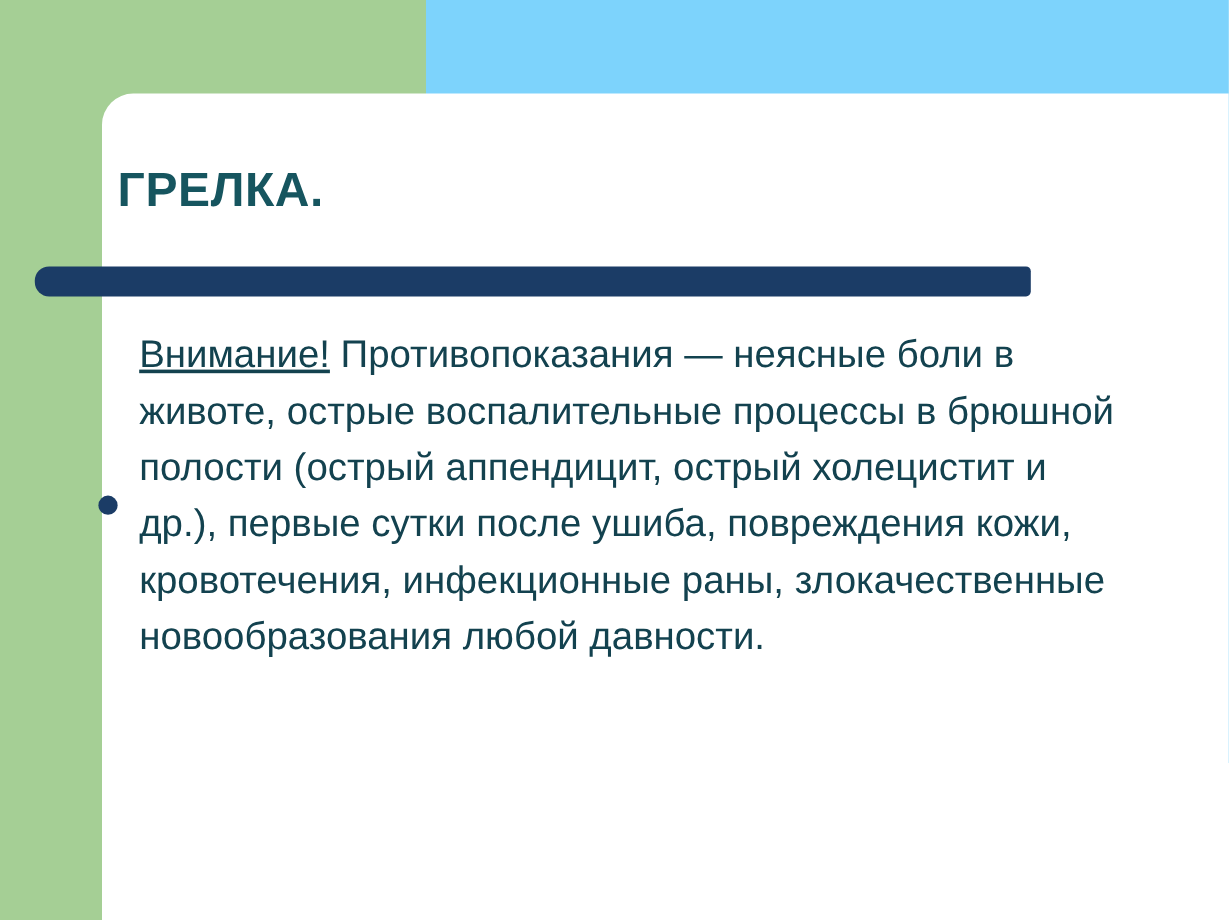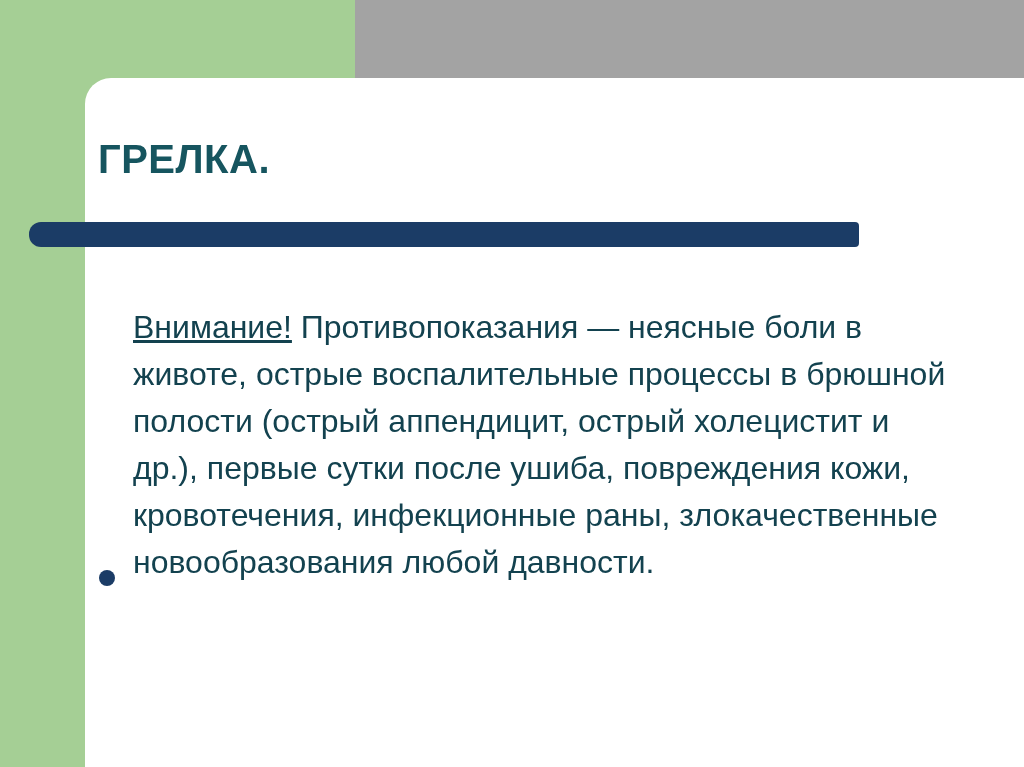--- a/index.html
+++ b/index.html
@@ -10,21 +10,21 @@
     width: 1024px;
     height: 767px;
     background: #ffffff;
     font-family: "Liberation Sans", sans-serif;
     overflow: hidden;
   }
   .slide {
     position: relative;
     width: 1024px;
     height: 767px;
-    background: #a3a3a3;
+    background: #7dd3fc;
     overflow: hidden;
   }
   
   .green-band {
     position: absolute;
     left: 0;
     top: 0;
     width: 355px;
     height: 767px;
     background: #a5cf95;
@@ -57,26 +57,25 @@
     left: 29px;
     top: 222px;
     width: 830px;
     height: 25px;
     background: #1b3c66;
     border-radius: 12px 4px 4px 12px;
   }
   
   .bullet-block {
     position: absolute;
-    left: 99px;
+    left: 82px;
     top: 272px;
     width: 860px;
     display: flex;
-    align-items: flex-end;
-    margin-top: 32px;
+    align-items: center;
   }
   .bullet-marker {
     flex: 0 0 auto;
     width: 16px;
     height: 16px;
     border-radius: 50%;
     background: #1b3c66;
     margin-top: 16px;
     margin-right: 18px;
   }

